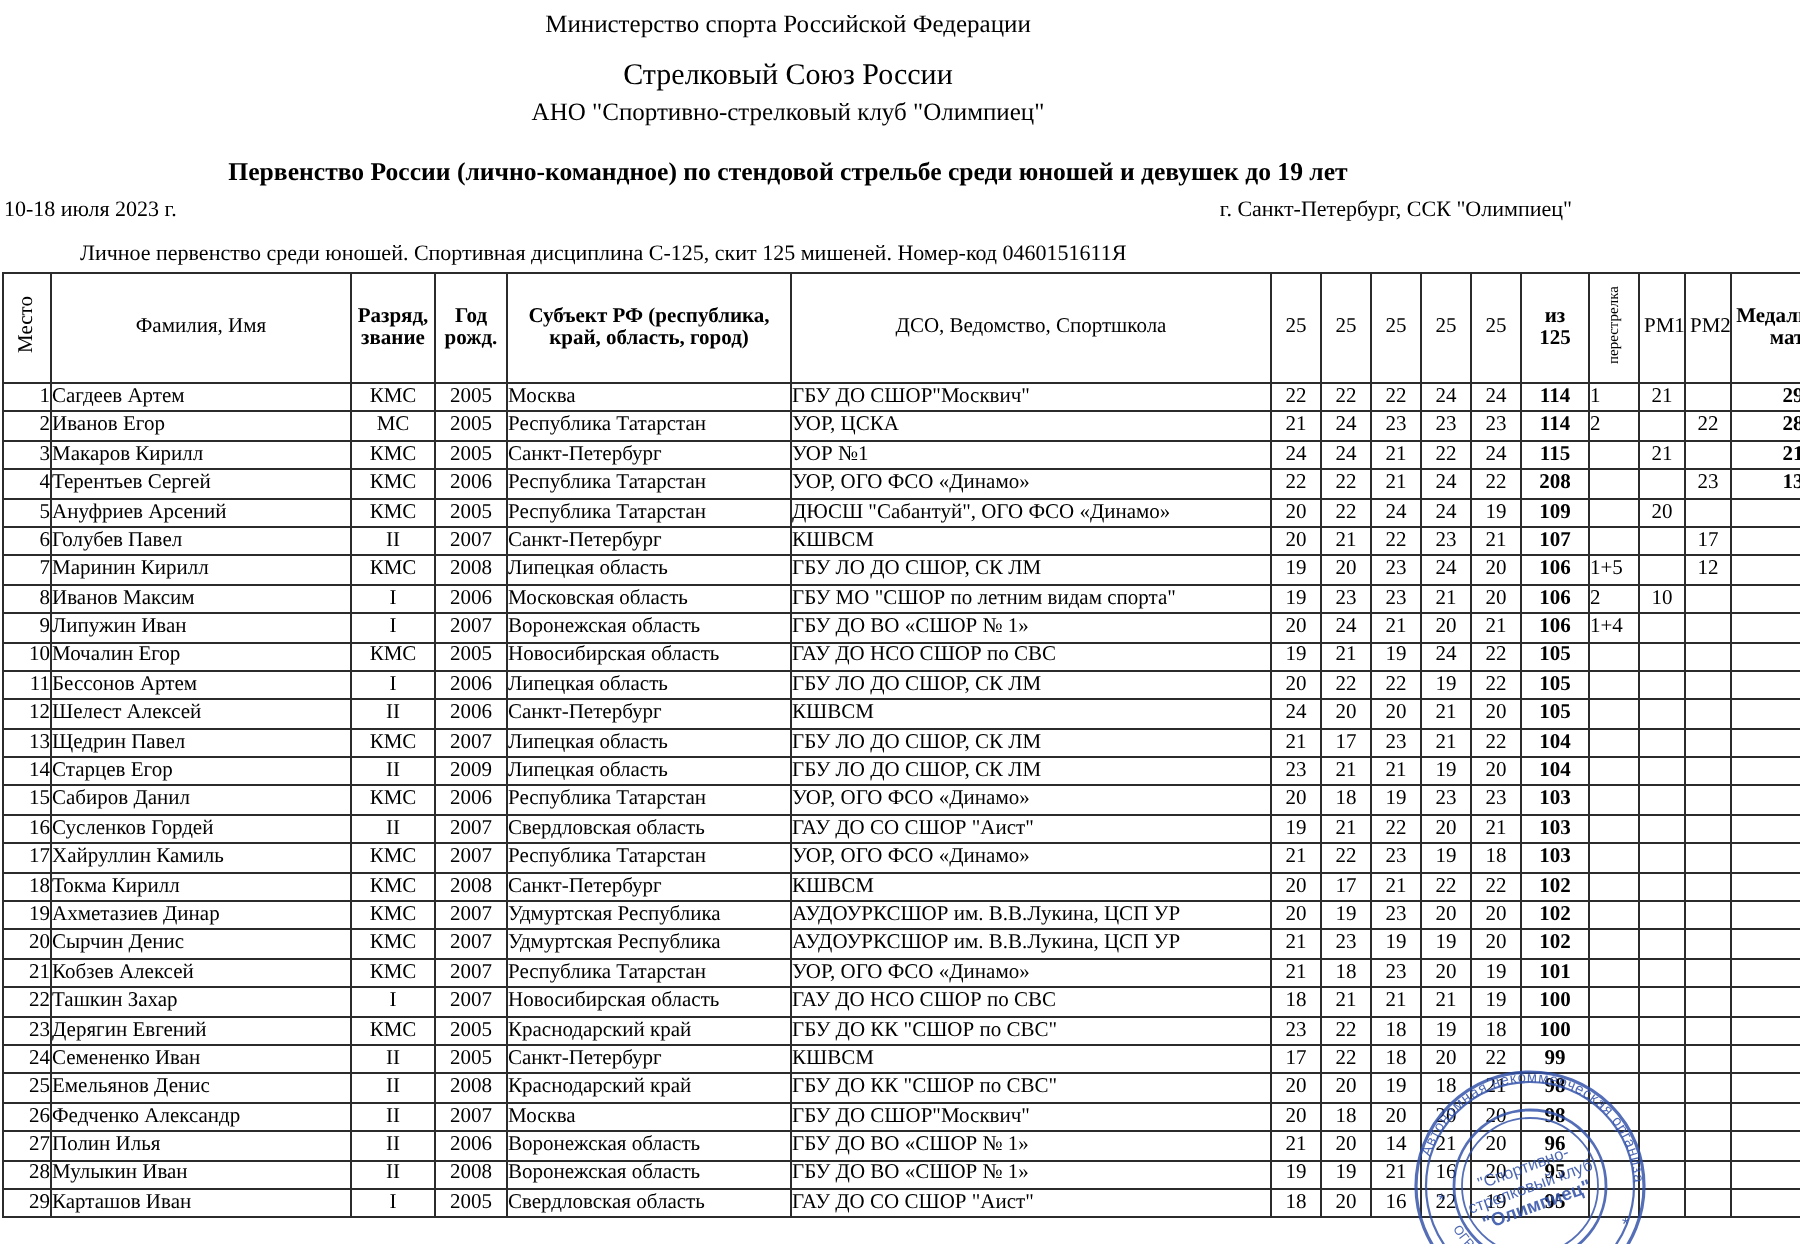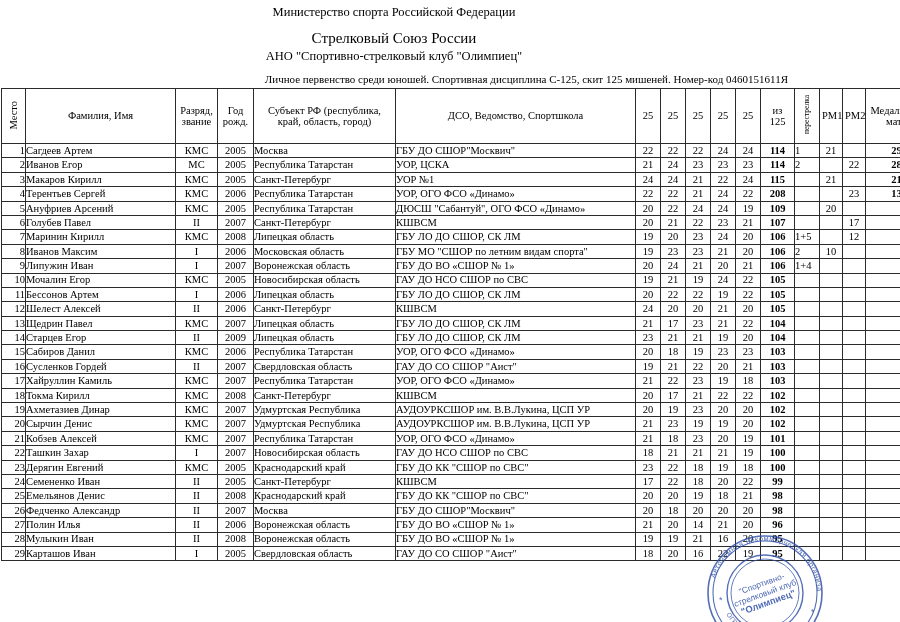--- a/index.html
+++ b/index.html
@@ -63,21 +63,21 @@
     align-items: flex-start;
     font-size: 11px;
     line-height: 14px;
     padding: 4px 2px 0 2px;
   }
   .meta-date { white-space: nowrap; }
   .meta-place { white-space: nowrap; }
 
   
   .discipline {
-    text-align: right;
+    text-align: left;
     font-size: 11px;
     line-height: 14px;
     padding-top: 8px;
     padding-bottom: 2px;
     padding-left: 40px;
   }
 
   
   table.results {
     border-collapse: collapse;
@@ -119,43 +119,48 @@
   .c-year   { width: 36px;  text-align: center; }
   .c-region { width: 142px; text-align: left;   padding-left: 3px; }
   .c-club   { width: 240px; text-align: left;   padding-left: 3px; }
   .c-s      { width: 25px;  text-align: center; }
   .c-total  { width: 34px;  text-align: center; font-weight: bold; }
   .c-shoot  { width: 25px;  text-align: left; padding-left: 2px; }
   .c-pm     { width: 23px;  text-align: center; }
   .c-medal  { width: 62px;  text-align: center; font-weight: bold; }
 
   .hdr-name { text-align: center; }
-  .hdr-two { display: block; }
+  .hdr-two { display: block; font-weight: bold; }
 
   
   .stamp {
     position: absolute;
     left: 699px;
     top: 527px;
     width: 132px;
     height: 132px;
     pointer-events: none;
   }
 </style>
 </head>
 <body>
 
 <div class="page">
 
   <div class="masthead">
     <div class="org-line-1">Министерство спорта Российской Федерации</div>
     <div class="org-line-2">Стрелковый Союз России</div>
     <div class="org-line-3">АНО "Спортивно-стрелковый клуб "Олимпиец"</div>
+    <div class="event-title">Первенство России (лично-командное) по стендовой стрельбе среди юношей и девушек до 19 лет</div>
   </div>
 
+  <div class="meta-row">
+    <div class="meta-date">10-18 июля 2023 г.</div>
+    <div class="meta-place">г. Санкт-Петербург, ССК "Олимпиец"</div>
+  </div>
 
   <div class="discipline">Личное первенство среди юношей. Спортивная дисциплина С-125, скит 125 мишеней. Номер-код 0460151611Я</div>
 
   <table class="results">
     <colgroup>
       <col style="width:24px">
         <col style="width:150px">
         <col style="width:42px">
         <col style="width:36px">
       <col style="width:142px">

